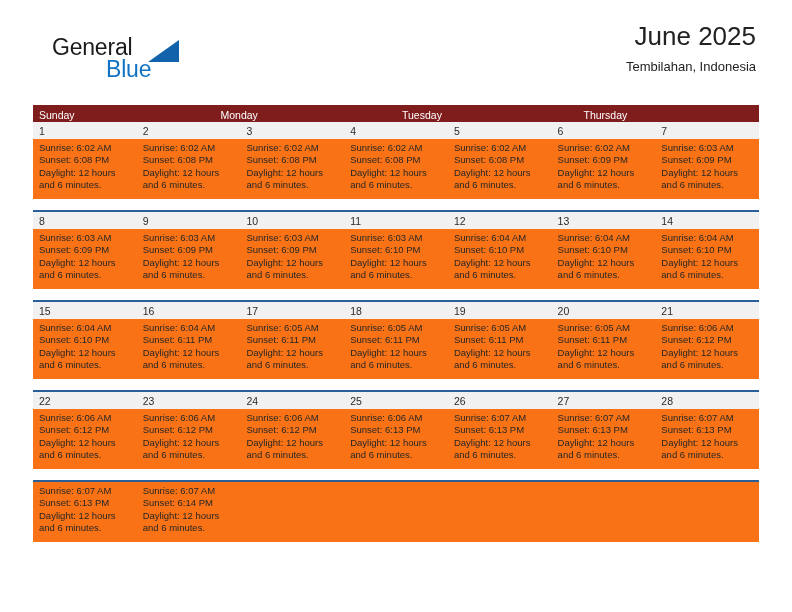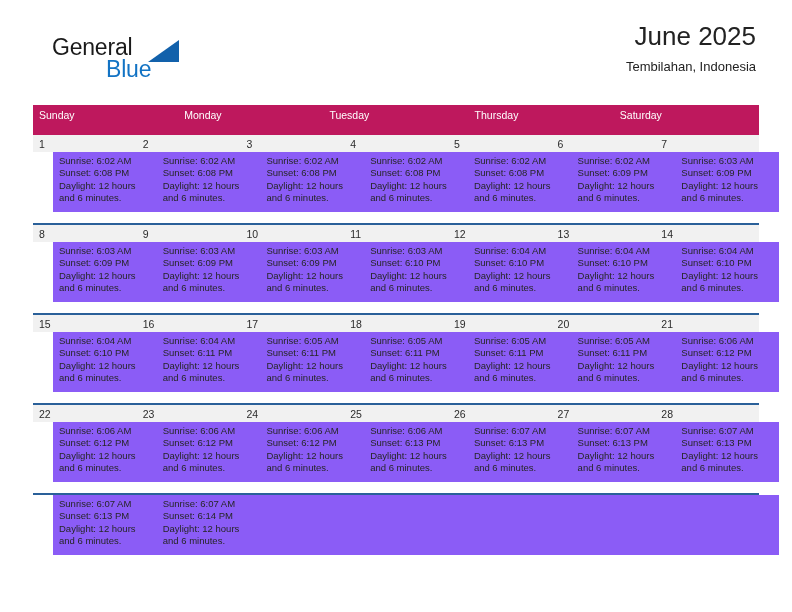--- a/index.html
+++ b/index.html
@@ -86,22 +86,22 @@
   
   .calendar {
     position: absolute;
     left: 33px;
     top: 105px;
     width: 726px;
   }
   .dow-row {
     display: flex;
     width: 100%;
-    background: #be185d;
-    height: 30px;
+    background: #7f1d1d;
+    height: 17px;
   }
   .dow-cell {
     flex: 1 1 0;
     box-sizing: border-box;
     padding: 3px 0 0 6px;
     font-size: 10.5px;
     color: #ffffff;
     line-height: 14px;
     white-space: nowrap;
     overflow: hidden;
@@ -129,23 +129,22 @@
     flex: 1 1 0;
     box-sizing: border-box;
     padding: 2px 0 0 6px;
     font-size: 10.5px;
     color: #2b2b2b;
     line-height: 14px;
   }
   .detail-row {
     display: flex;
     width: 100%;
-    background: #8b5cf6;
+    background: #f97316;
     height: 60px;
-    margin-left: 20px;
   }
   .detail {
     flex: 1 1 0;
     box-sizing: border-box;
     padding: 3px 4px 0 6px;
     font-size: 9.5px;
     color: #262626;
     line-height: 12.3px;
   }
   .detail div {
@@ -172,21 +171,20 @@
 
   </div>
 
   <div class="calendar">
 
     <div class="dow-row">
       <div class="dow-cell">Sunday</div>
       <div class="dow-cell">Monday</div>
       <div class="dow-cell">Tuesday</div>
       <div class="dow-cell">Thursday</div>
-      <div class="dow-cell">Saturday</div>
     </div>
 
     <div class="week first">
       <div class="daynum-row">
         <div class="daynum">1</div>
         <div class="daynum">2</div>
         <div class="daynum">3</div>
         <div class="daynum">4</div>
         <div class="daynum">5</div>
         <div class="daynum">6</div>

